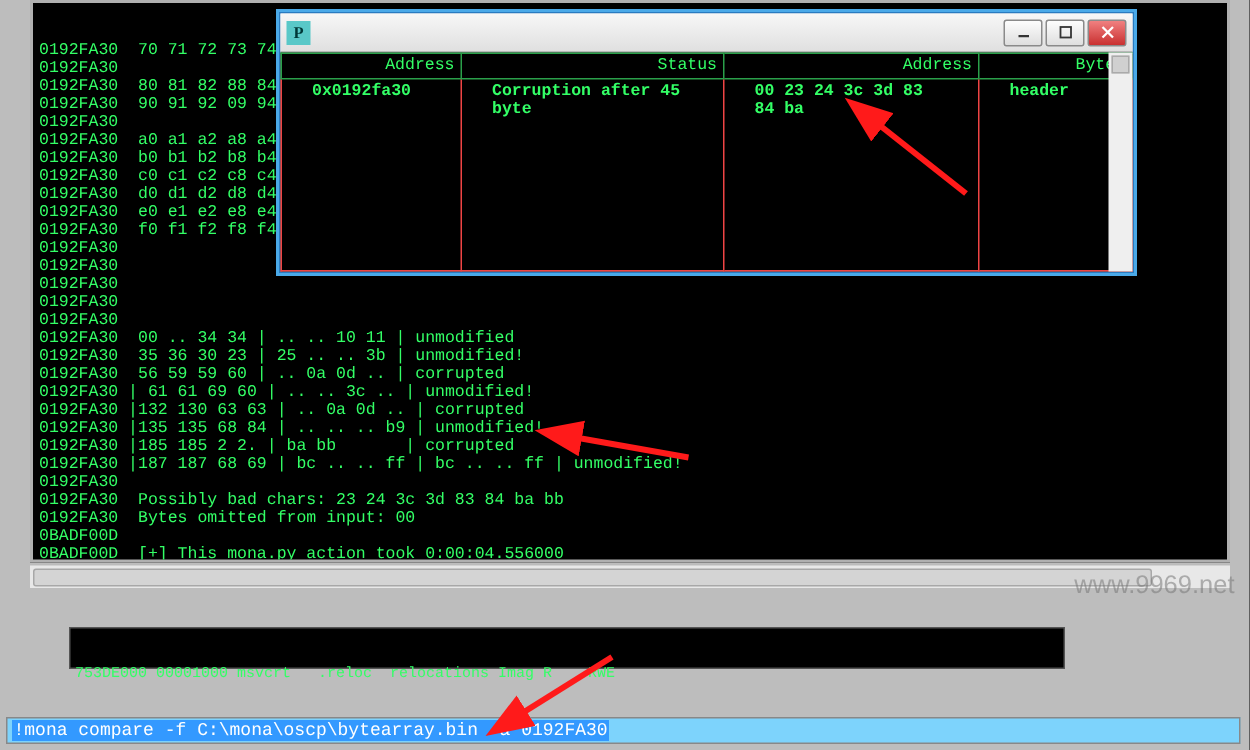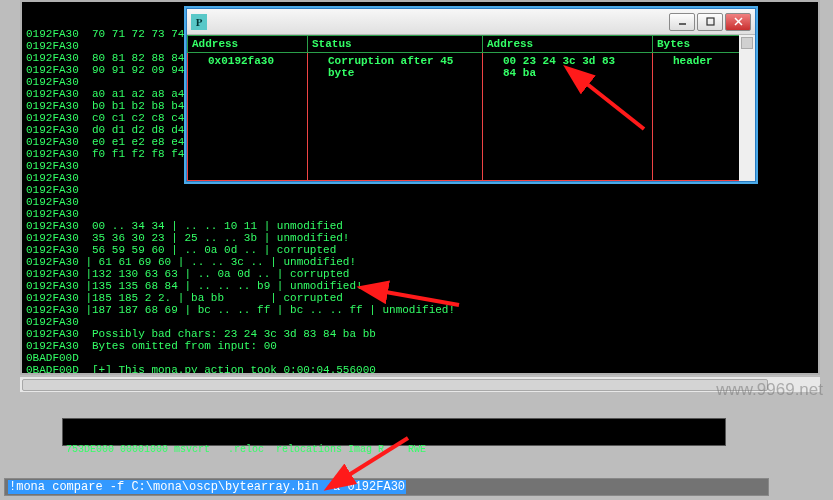--- a/index.html
+++ b/index.html
@@ -21,39 +21,39 @@
     background: #000;
     color: #33ff66;
     border: 2px solid #b0b0b0;
     overflow: hidden;
     padding: 2px 4px;
     line-height: 12px;
     white-space: pre;
   }
   .bottom-strip {
     position: absolute;
-    left: 62px;
+    left: 46px;
     top: 418px;
     width: 664px;
     height: 28px;
     background: #000;
     color: #33ff66;
     font-size: 10px;
     padding: 1px 3px;
     white-space: pre;
     border: 1px solid #555;
     line-height: 12px;
   }
   .cmd-bar {
     position: absolute;
     left: 4px;
     top: 478px;
-    width: 765px;
+    width: 823px;
     height: 18px;
-    background: #737373;
+    background: #7dd3fc;
     border: 1px solid #888;
     color: #000;
     font-size: 12px;
     padding: 1px 3px;
     display: flex;
     align-items: center;
   }
   .cmd-bar .selected {
     background: #3399ff;
     color: #fff;
@@ -116,22 +116,22 @@
   }
   .mona-table {
     width: 100%;
     height: 100%;
     border-collapse: collapse;
   }
   .mona-table th {
     background: #000;
     border: 1px solid #2aa04a;
     color: #33ff66;
-    font-weight: bold;
-    text-align: left;
+    font-weight: normal;
+    text-align: right;
     padding: 2px 4px;
     font-size: 11px;
   }
   .mona-table td {
     border: 1px solid #ef4444;
     vertical-align: top;
     padding: 2px 20px;
     font-size: 11px;
     height: 120px;
     font-weight: bold;

